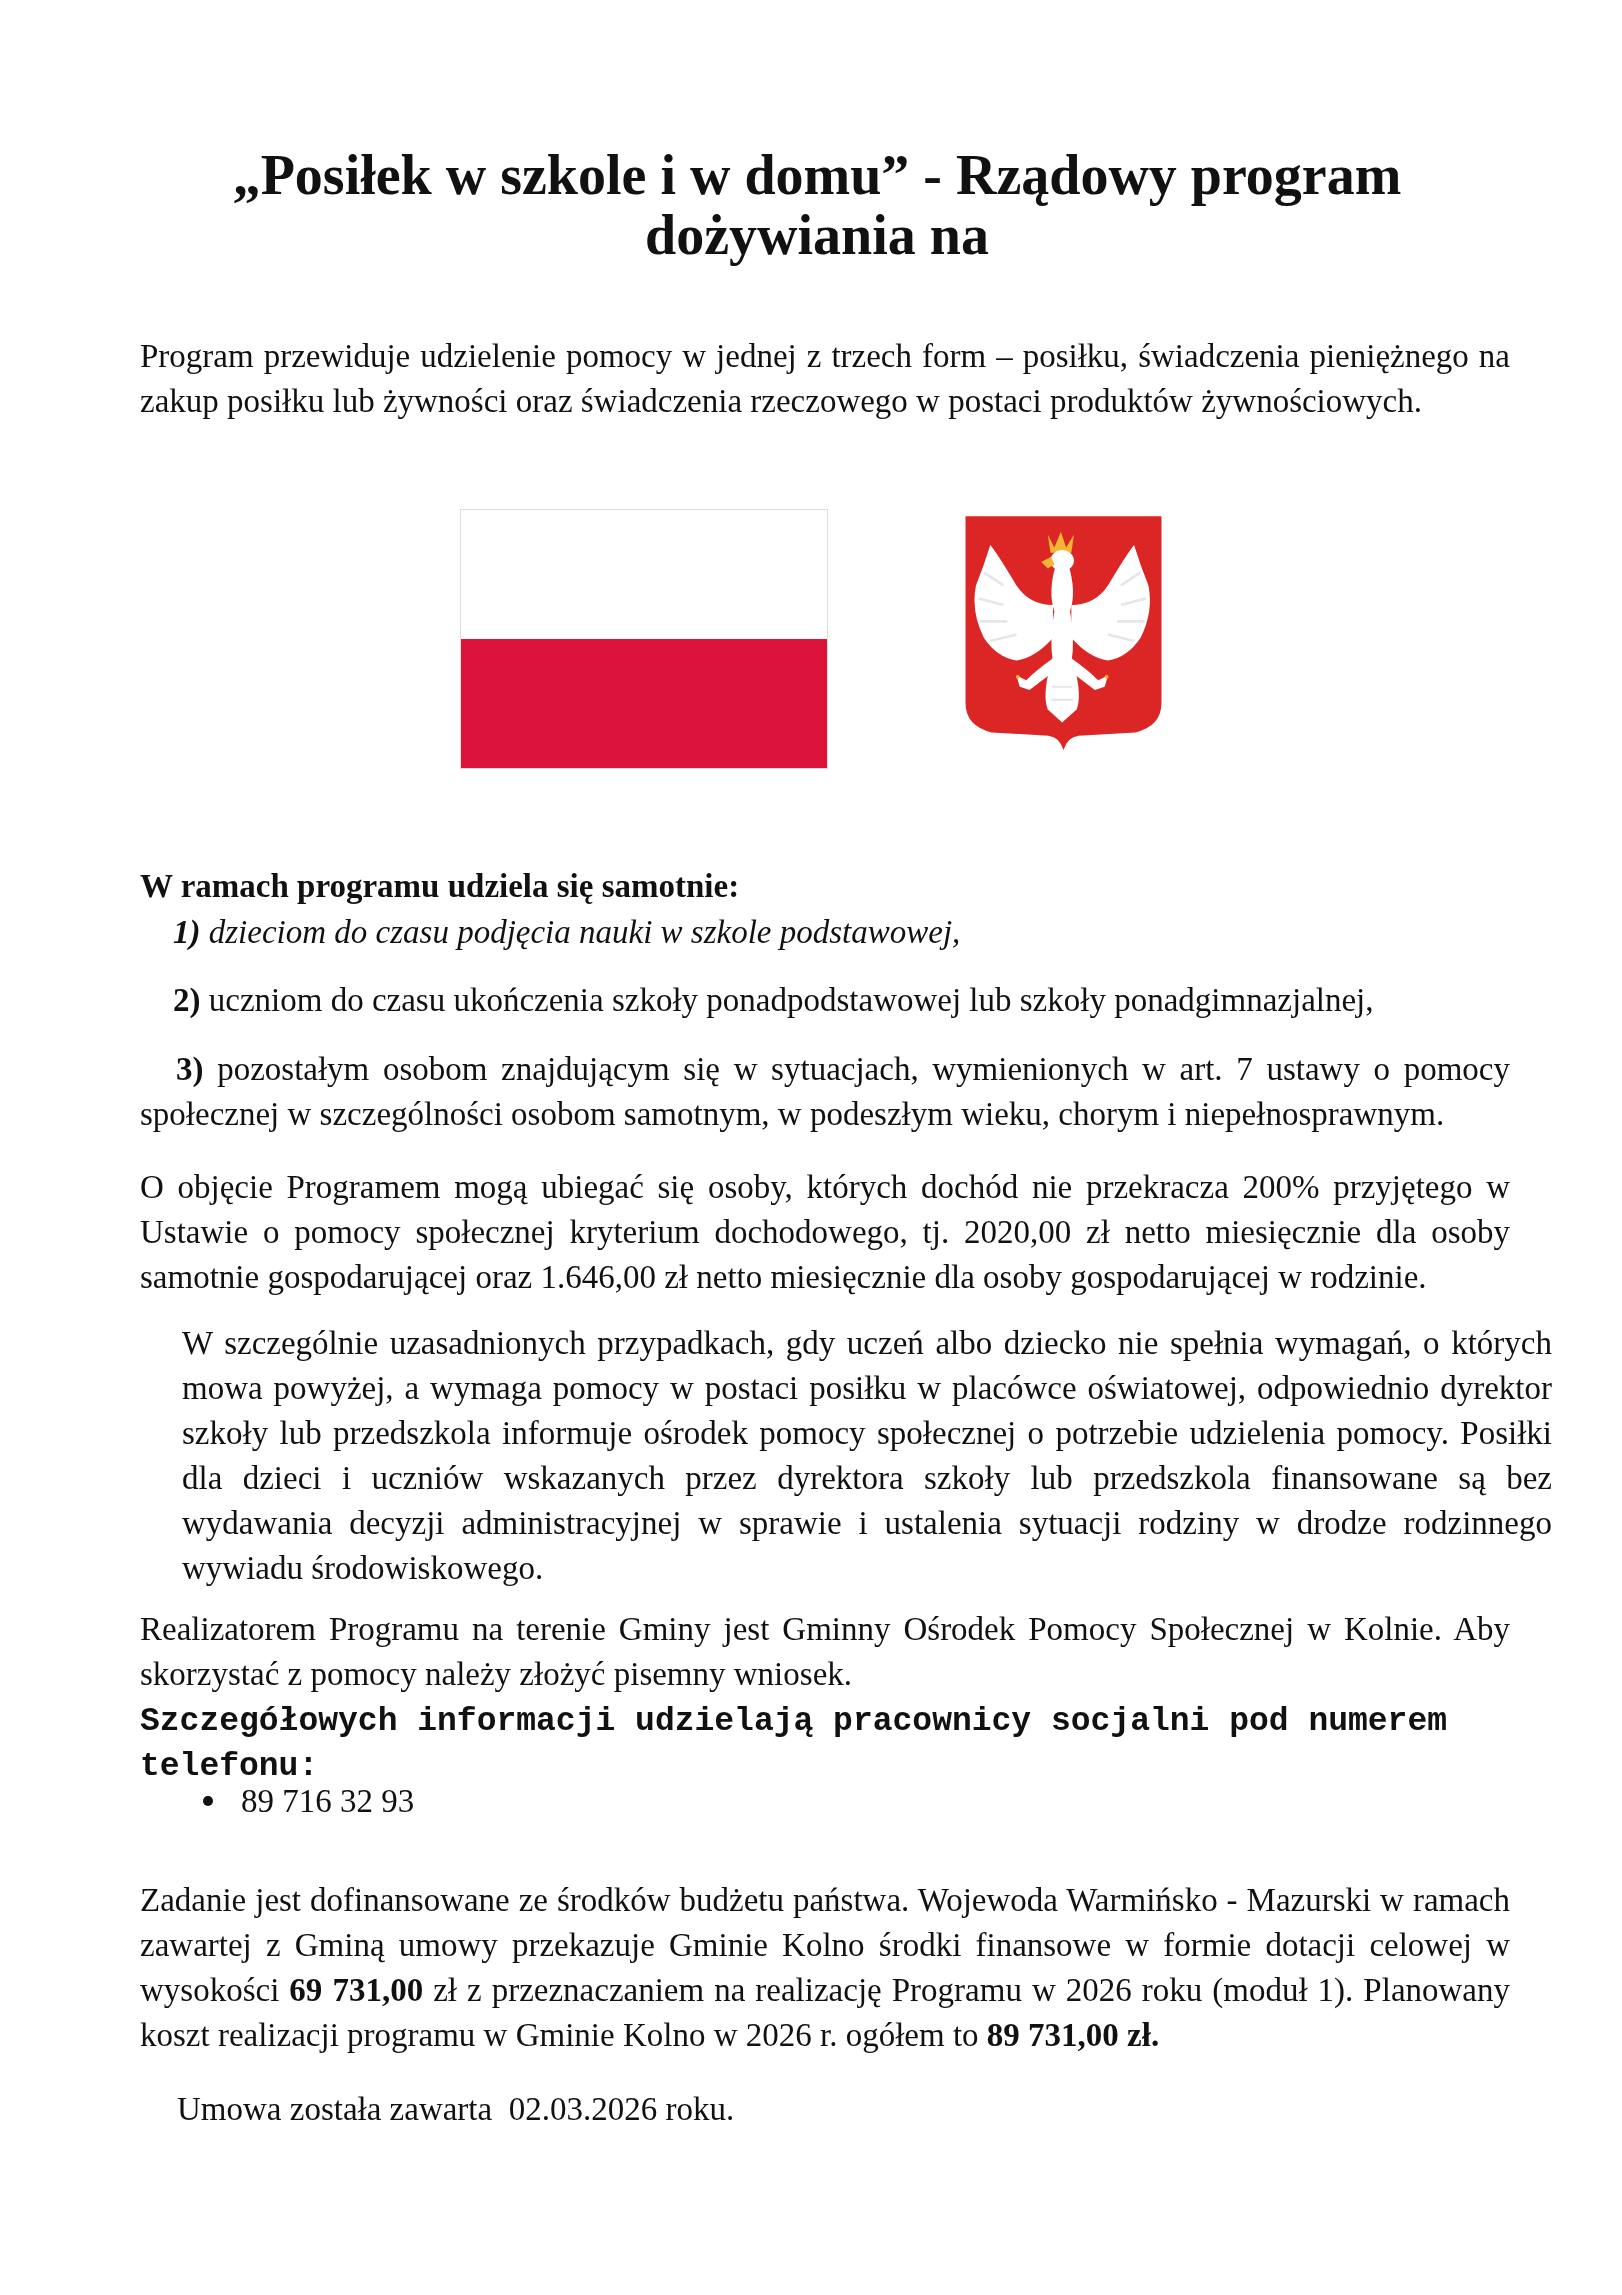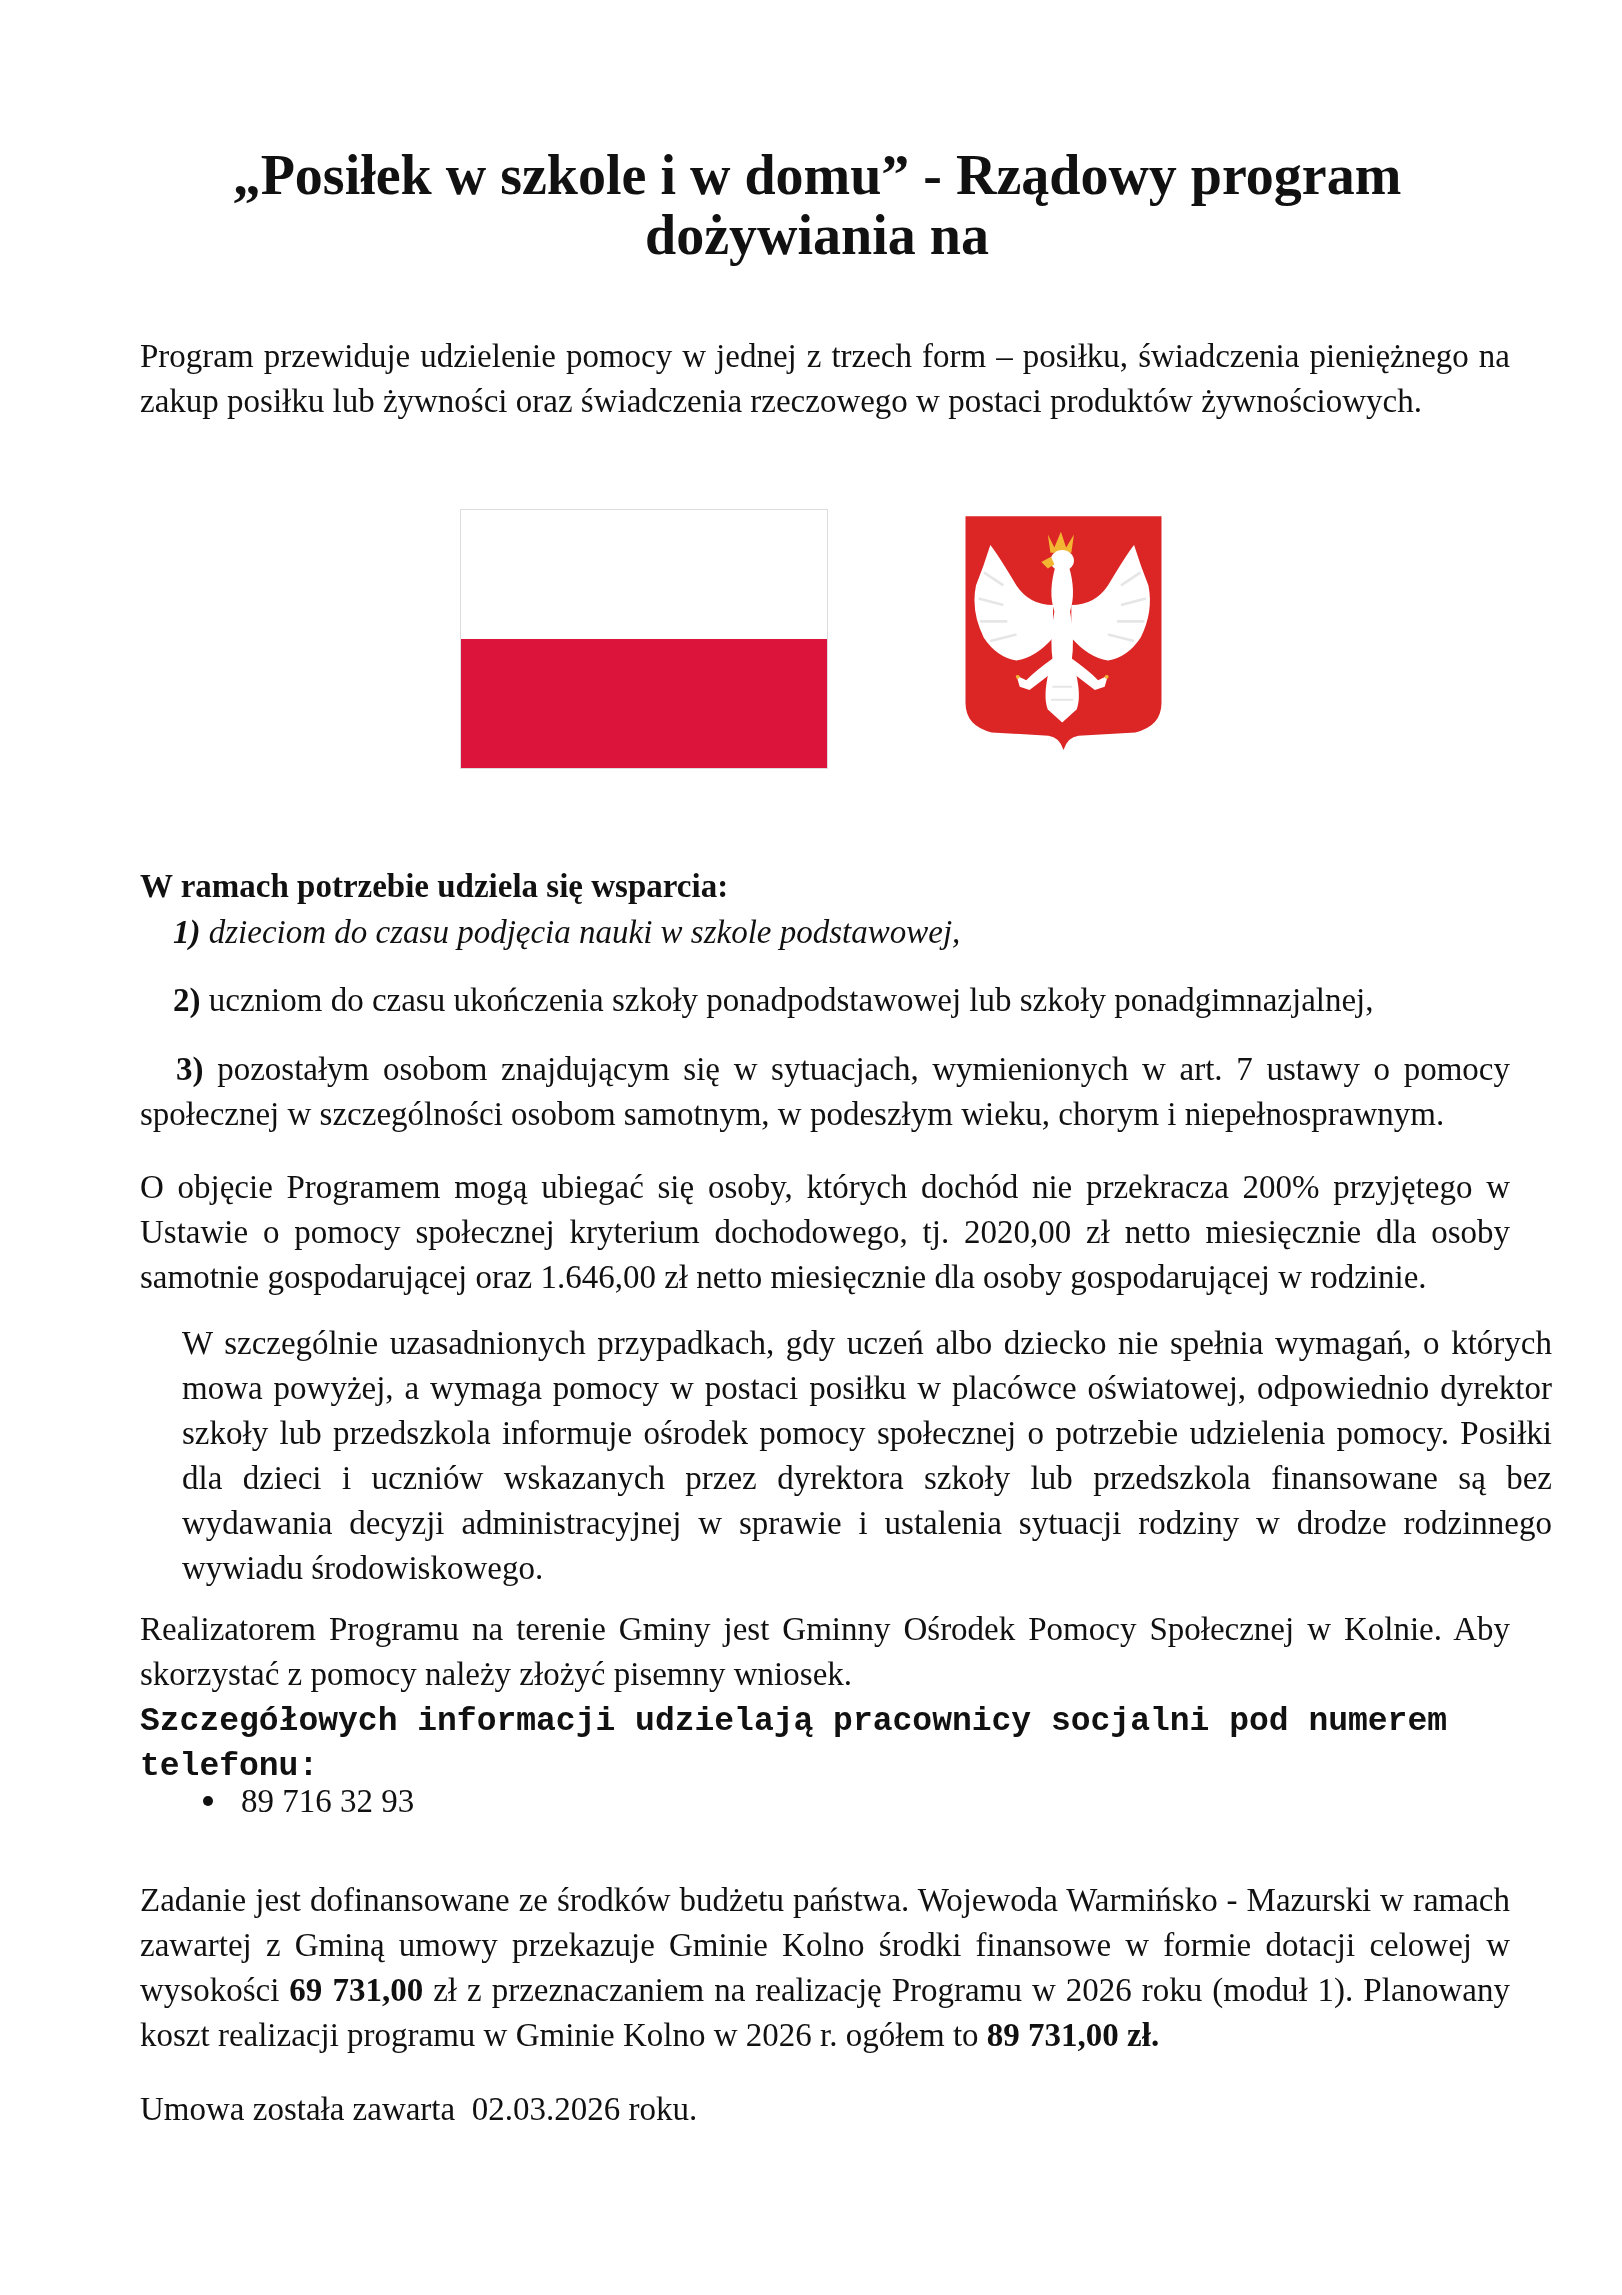--- a/index.html
+++ b/index.html
@@ -130,21 +130,21 @@
       <path d="M138 230 Q110 250 95 265 L80 258 L85 275 L100 280 Q120 265 142 248 Z" fill="#ffffff"></path>
       <path d="M162 230 Q190 250 205 265 L220 258 L215 275 L200 280 Q180 265 158 248 Z" fill="#ffffff"></path>
       <circle cx="82" cy="260" r="3" fill="#f2b632"></circle>
       <circle cx="218" cy="260" r="3" fill="#f2b632"></circle>
 
       <path d="M130 250 Q120 290 128 310 L150 330 L172 310 Q180 290 170 250 Z" fill="#ffffff"></path>
       <path d="M135 275 L165 275 M133 295 L167 295" stroke="#e6e6e6" stroke-width="3"></path>
     </svg>
   </div>
 
-  <p class="p left support-head bold">W ramach potrzebie udziela się wsparcia:</p>
+  <p class="p left support-head bold">W ramach programu udziela się samotnie:</p>
 
   <p class="p left item1"><span class="bold">1)</span><span> dzieciom do czasu podjęcia nauki w szkole podstawowej,</span></p>
 
   <p class="p left item2"><span class="bold">2)</span><span> uczniom do czasu ukończenia szkoły ponadpodstawowej lub szkoły ponadgimnazjalnej,</span></p>
 
   <p class="p item3" style="text-indent:36px;"><span class="bold">3)</span><span> pozostałym osobom znajdującym się w sytuacjach, wymienionych w art. 7 ustawy o pomocy społecznej w szczególności osobom samotnym, w podeszłym wieku, chorym i niepełnosprawnym.</span></p>
 
   <p class="p income">O objęcie Programem mogą ubiegać się osoby, których dochód nie przekracza 200% przyjętego w Ustawie o pomocy społecznej kryterium dochodowego, tj. 2020,00 zł netto miesięcznie dla osoby samotnie gospodarującej oraz 1.646,00 zł netto miesięcznie dla osoby gospodarującej w rodzinie.</p>
 
   <p class="p special">W szczególnie uzasadnionych przypadkach, gdy uczeń albo dziecko nie spełnia wymagań, o których mowa powyżej, a wymaga pomocy w postaci posiłku w placówce oświatowej, odpowiednio dyrektor szkoły lub przedszkola informuje ośrodek pomocy społecznej o potrzebie udzielenia pomocy. Posiłki dla dzieci i uczniów wskazanych przez dyrektora szkoły lub przedszkola finansowane są bez wydawania decyzji administracyjnej w sprawie i ustalenia sytuacji rodziny w drodze rodzinnego wywiadu środowiskowego.</p>
@@ -155,16 +155,16 @@
 
   <ul class="phone-list">
     <li>
       <span class="bullet"></span>
       <span>89 716 32 93</span>
     </li>
   </ul>
 
   <p class="p funding"><span>Zadanie jest dofinansowane ze środków budżetu państwa. Wojewoda Warmińsko - Mazurski w ramach zawartej z Gminą umowy przekazuje Gminie Kolno środki finansowe w formie dotacji celowej w wysokości </span><span class="num">69 731,00</span><span> zł z przeznaczaniem na realizację Programu w 2026 roku (moduł 1). Planowany koszt realizacji programu w Gminie Kolno w 2026 r. ogółem to </span><span class="num">89 731,00 zł.</span></p>
 
-  <p class="p left contract" style="white-space:pre;">Umowa została zawarta  02.03.2026 roku.</p>
+  <p class="p left contract" style="white-space:pre;margin-left:37px;">Umowa została zawarta  02.03.2026 roku.</p>
 
 </div>
 
 
 </body></html>

